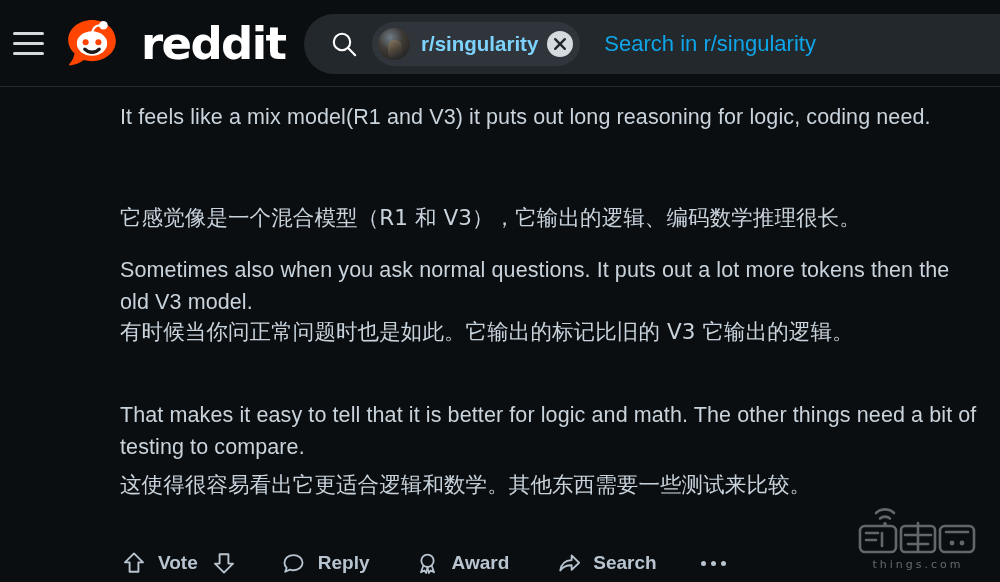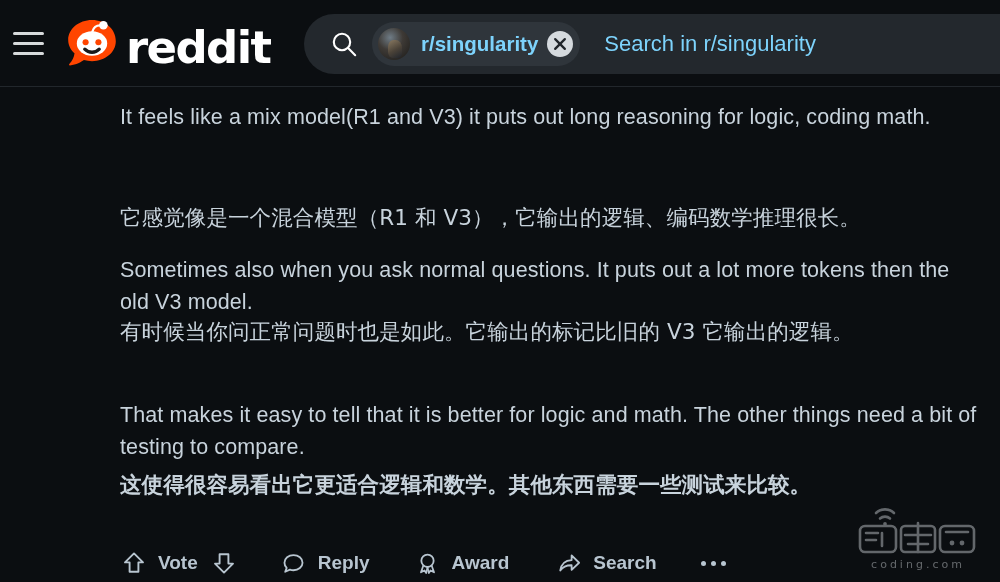--- a/index.html
+++ b/index.html
@@ -47,24 +47,25 @@
   .hamburger span {
     display: block;
     width: 31px;
     height: 3px;
     border-radius: 2px;
     background: #d7dadc;
   }
 
   .brand {
     display: flex;
-    align-items: flex-end;
+    align-items: center;
     margin-left: 15px;
     flex: 0 0 auto;
     cursor: pointer;
+    gap: 15px;
   }
   .snoo {
     width: 54px;
     height: 54px;
     flex: 0 0 auto;
   }
   .wordmark {
     font-size: 45px;
     font-weight: 700;
     letter-spacing: -1.6px;
@@ -135,21 +136,21 @@
     background: #d5dade;
     display: flex;
     align-items: center;
     justify-content: center;
     flex: 0 0 auto;
     cursor: pointer;
   }
   .clear-btn svg { display: block; }
   .search-placeholder {
     font-size: 22px;
-    color: #7dd3fc;
+    color: #0ea5e9;
     margin-left: 24px;
     white-space: nowrap;
     user-select: none;
   }
 
   
   .content {
     position: absolute;
     top: 88px; left: 0;
     width: 1000px;
@@ -166,21 +167,21 @@
     max-width: 862px;
   }
   .para.en { font-family: "Liberation Sans", sans-serif; }
   .para.zh { font-family: "DejaVu Sans", "Liberation Sans", sans-serif; }
 
   .p-en-1 { position: absolute; top: 13px;  left: 120px; width: 862px; }
   .p-zh-1 { position: absolute; top: 75px;  left: 120px; width: 862px; margin-top: 39px; }
   .p-en-2 { position: absolute; top: 166px; left: 120px; width: 862px; }
   .p-zh-2 { position: absolute; top: 228px; left: 120px; width: 862px; }
   .p-en-3 { position: absolute; top: 311px; left: 120px; width: 862px; }
-  .p-zh-3 { position: absolute; top: 381px; left: 120px; width: 862px; font-weight: bold; }
+  .p-zh-3 { position: absolute; top: 381px; left: 120px; width: 862px; }
 
   
   .actionbar {
     position: absolute;
     left: 118px;
     top: 544px;
     height: 38px;
     display: flex;
     align-items: center;
   }
@@ -292,21 +293,21 @@
             <line x1="22" y1="4" x2="4" y2="22" stroke="#1f2429" stroke-width="4.2" stroke-linecap="round"></line>
           </svg>
         </span>
       </div>
 
       <span class="search-placeholder">Search in r/singularity</span>
     </div>
   </div>
 
   <div class="content">
-    <p class="para en p-en-1">It feels like a mix model(R1 and V3) it puts out long reasoning for logic, coding math.</p>
+    <p class="para en p-en-1">It feels like a mix model(R1 and V3) it puts out long reasoning for logic, coding need.</p>
     <p class="para zh p-zh-1">它感觉像是一个混合模型（R1 和 V3），它输出的逻辑、编码数学推理很长。</p>
     <p class="para en p-en-2">Sometimes also when you ask normal questions. It puts out a lot more tokens then the old V3 model.</p>
     <p class="para zh p-zh-2">有时候当你问正常问题时也是如此。它输出的标记比旧的 V3 它输出的逻辑。</p>
     <p class="para en p-en-3">That makes it easy to tell that it is better for logic and math. The other things need a bit of testing to compare.</p>
     <p class="para zh p-zh-3">这使得很容易看出它更适合逻辑和数学。其他东西需要一些测试来比较。</p>
   </div>
 
   <div class="actionbar">
 
     <div class="vote-group">
@@ -368,16 +369,16 @@
         <rect x="8" y="22" width="36" height="26" rx="5"></rect>
         <path d="M14 29 h12 M14 36 h10 M30 29 v13"></path>
         <rect x="49" y="22" width="34" height="26" rx="4"></rect>
         <path d="M66 19 v29 M53 31 h26 M56 40 h20"></path>
         <rect x="88" y="22" width="34" height="26" rx="5"></rect>
         <path d="M94 28 h22"></path>
         <circle cx="100" cy="39" r="2.4" fill="#cfd4d8" stroke="none"></circle>
         <circle cx="110" cy="39" r="2.4" fill="#cfd4d8" stroke="none"></circle>
       </g>
     </svg>
-    <div class="wm-text">coding.com</div>
+    <div class="wm-text">things.com</div>
   </div>
 
 </div>
 
 </body></html>

